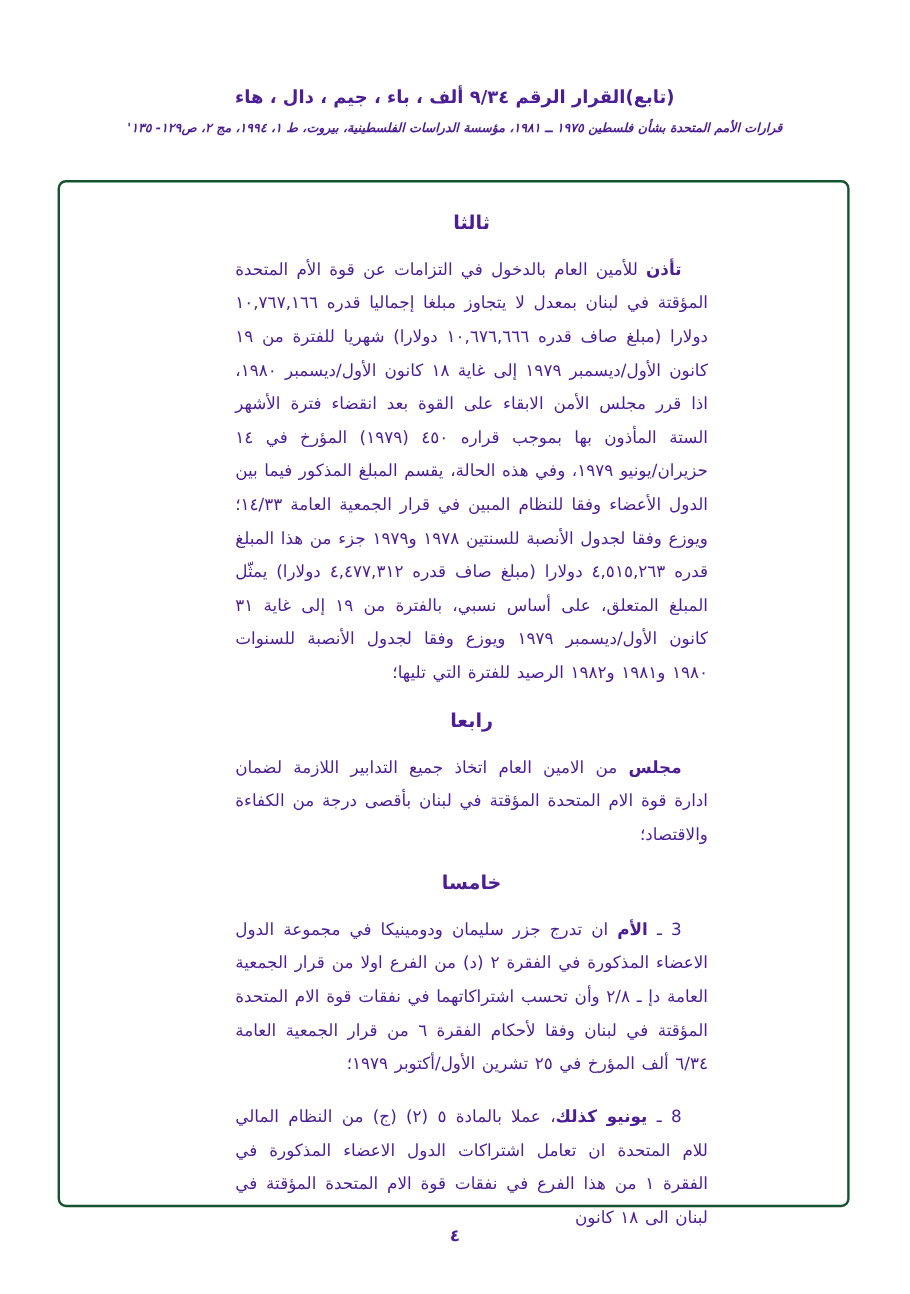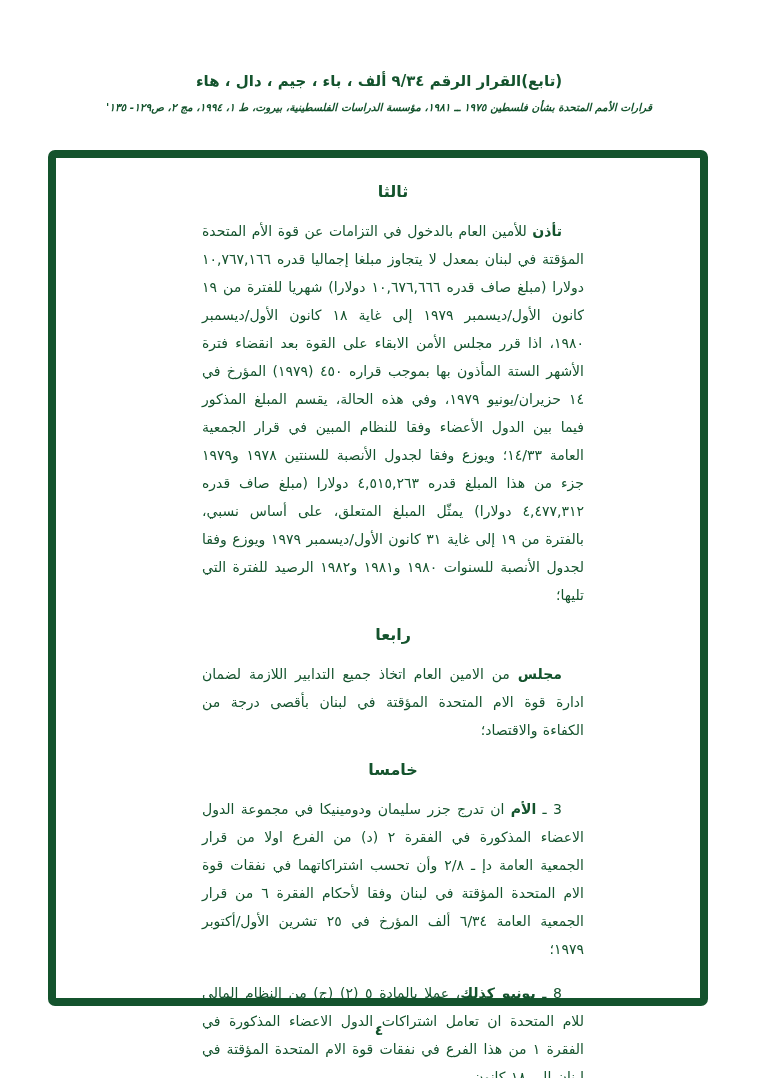--- a/index.html
+++ b/index.html
@@ -2,21 +2,21 @@
 <html lang="ar"><head>
 <meta charset="utf-8">
 <style>
   html, body { margin: 0; padding: 0; background: #ffffff; }
   .page {
     position: relative;
     width: 758px;
     height: 1078px;
     background: #ffffff;
     font-family: "DejaVu Sans", sans-serif;
-    color: #14532d;
+    color: #4c1d95;
     overflow: hidden;
   }
   .header {
     position: absolute;
     top: 72px;
     left: 0;
     right: 0;
     text-align: center;
     direction: rtl;
   }
@@ -31,21 +31,21 @@
     font-weight: bold;
     font-style: italic;
   }
   .frame {
     position: absolute;
     left: 48px;
     top: 150px;
     width: 660px;
     height: 856px;
     box-sizing: border-box;
-    border: 8px solid #14532d;
+    border: 2px solid #14532d;
     border-radius: 7px;
     background: #ffffff;
   }
   .content {
     direction: rtl;
     margin: 24px 100px 0 130px; 
   }
   .sec-heading {
     font-size: 16px;
     font-weight: bold;

